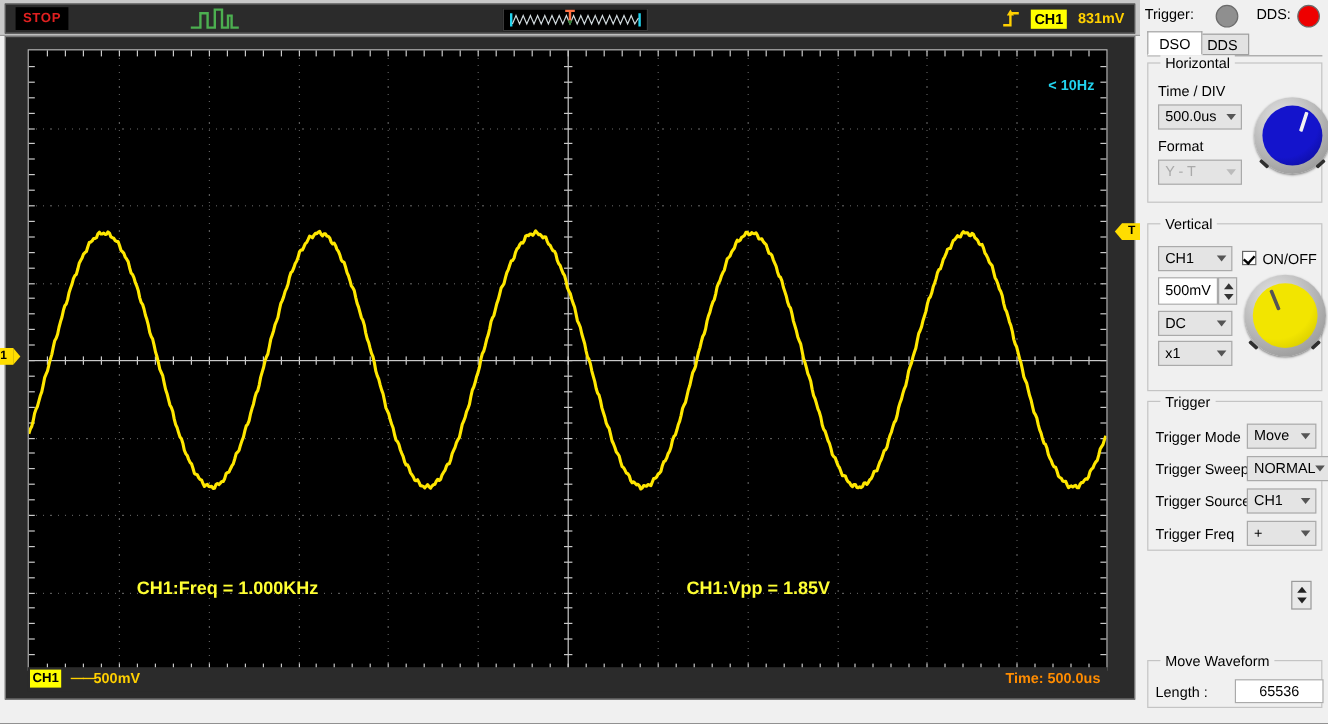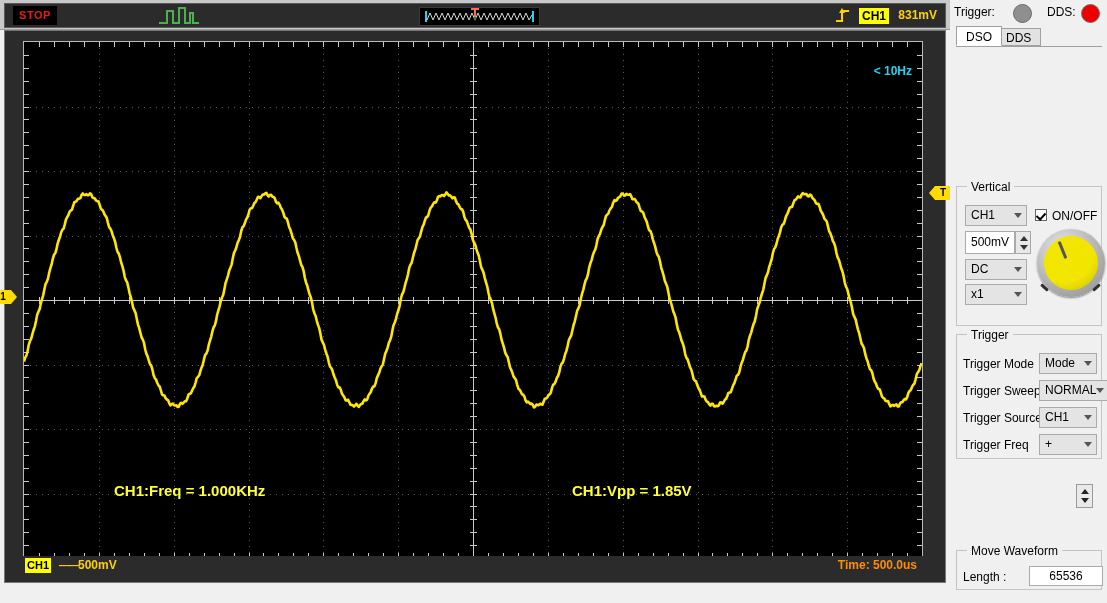--- a/index.html
+++ b/index.html
@@ -499,20 +499,40 @@
   </div>
 
   <div id="panel">
 
     <div class="tabs">
       <div class="tab on" style="left:0;">DSO</div>
       <div class="tab off" style="left:40px;">DDS</div>
     </div>
     <div class="tabline"></div>
 
+    <div class="grp" style="left:6px;top:26px;width:146px;height:117px;">
+      <span class="grp-t">Horizontal</span>
+
+      <span class="lab" style="left:8px;top:16px;">Time / DIV</span>
+      <div class="sel" style="left:8px;top:34px;width:70px;">
+        <span>500.0us</span><i class="cv"></i>
+      </div>
+
+      <span class="lab" style="left:8px;top:62px;">Format</span>
+      <div class="sel dis" style="left:8px;top:80px;width:70px;">
+        <span>Y - T</span><i class="cv"></i>
+      </div>
+
+      <div class="knob" id="knob-h" style="left:88px;top:28px;width:64px;height:64px;">
+        <div class="face" style="left: 7px; top: 7px; width: 50px; height: 50px; background: radial-gradient(circle at 35% 28%, rgb(20, 20, 204), rgb(20, 20, 204) 60%, rgb(10, 10, 138) 100%);"></div>
+        <div class="ptr" style="left:40px;top:12px;width:3px;height:17px;transform:rotate(18deg);"></div>
+        <div class="nub" style="left:4px;top:54px;transform:rotate(42deg);"></div>
+        <div class="nub" style="left:51px;top:54px;transform:rotate(-42deg);"></div>
+      </div>
+    </div>
 
     <div class="grp" style="left:6px;top:160px;width:146px;height:140px;">
       <span class="grp-t">Vertical</span>
 
       <div class="sel" style="left:8px;top:18px;width:62px;">
         <span>CH1</span><i class="cv"></i>
       </div>
       <span class="cbx" style="left:78px;top:22px;"></span>
       <span class="lab" style="left:95px;top:22px;">ON/OFF</span>
 
@@ -535,21 +555,21 @@
         <div class="face" style="left: 7px; top: 7px; width: 54px; height: 54px; background: radial-gradient(circle at 35% 28%, rgb(242, 229, 0), rgb(242, 229, 0) 60%, rgb(201, 189, 0) 100%);"></div>
         <div class="ptr" style="left:24px;top:12px;width:3px;height:18px;transform:rotate(-22deg);background:#555;"></div>
         <div class="nub" style="left:3px;top:57px;transform:rotate(42deg);"></div>
         <div class="nub" style="left:55px;top:57px;transform:rotate(-42deg);"></div>
       </div>
     </div>
 
     <div class="grp" id="trigger-group" style="left:6px;top:308px;width:146px;height:125px;">
       <span class="grp-t">Trigger</span>
     <span class="lab" style="left: 6px; top: 22px;">Trigger Mode</span>
-        <div class="sel" style="left: 82px; top: 18px; width: 58px;"><span>Mode</span><i class="cv"></i></div>
+        <div class="sel" style="left: 82px; top: 18px; width: 58px;"><span>Move</span><i class="cv"></i></div>
         <span class="lab" style="left: 6px; top: 49px;">Trigger Sweep</span>
         <div class="sel" style="left: 82px; top: 45px; width: 70px;"><span>NORMAL</span><i class="cv"></i></div>
         <span class="lab" style="left: 6px; top: 76px;">Trigger Source</span>
         <div class="sel" style="left: 82px; top: 72px; width: 58px;"><span>CH1</span><i class="cv"></i></div>
         <span class="lab" style="left: 6px; top: 103px;">Trigger Freq</span>
         <div class="sel" style="left: 82px; top: 99px; width: 58px;"><span>+</span><i class="cv"></i></div>
       </div>
 
     <div class="miniSp" style="left:126px;top:458px;">
       <i class="u"></i>

